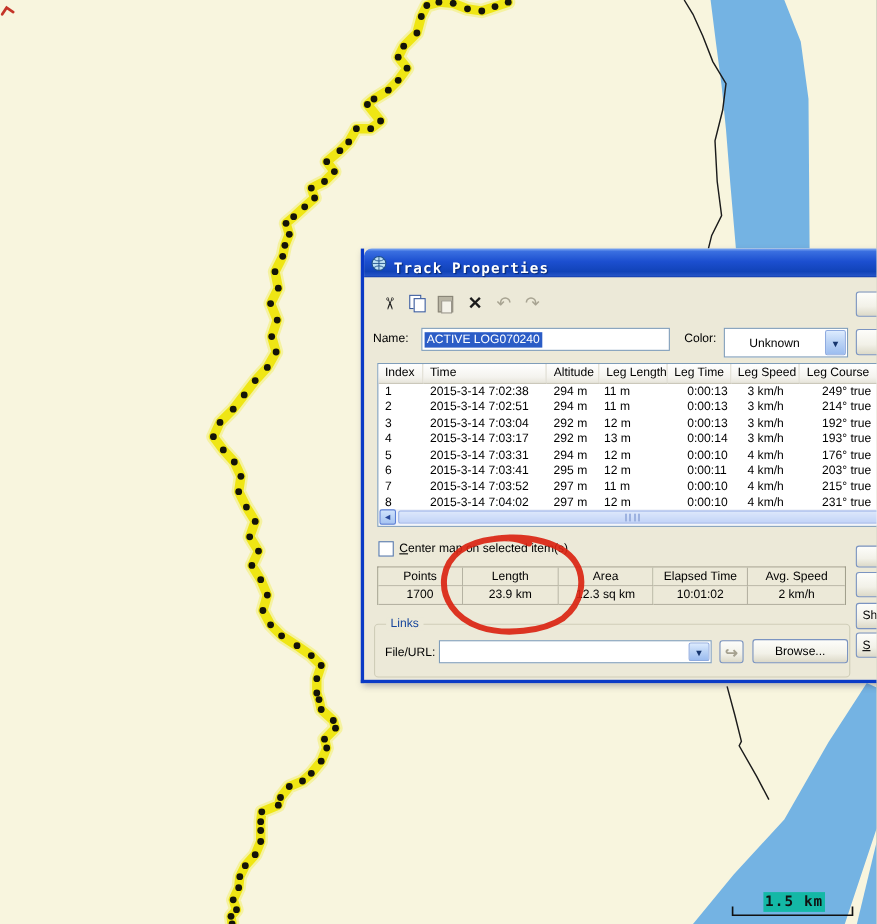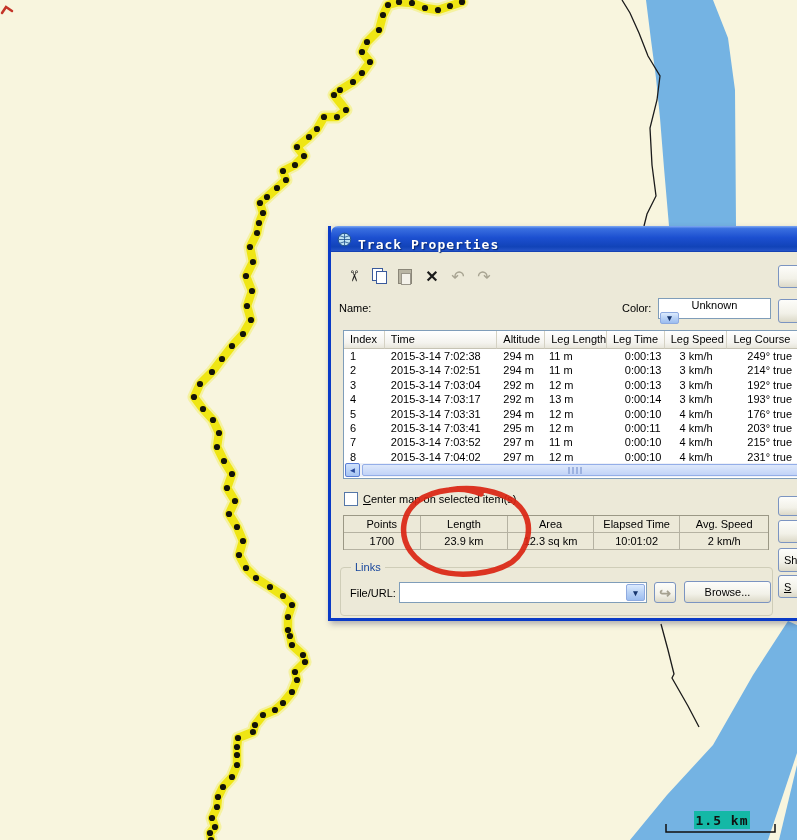--- a/index.html
+++ b/index.html
@@ -35,21 +35,21 @@
   .icon-copy::before{content:"";position:absolute;left:1px;top:1px;width:9px;height:11px;background:#fff;border:1px solid #3a5a9c;}
   .icon-copy::after{content:"";position:absolute;left:5px;top:4px;width:9px;height:11px;background:#fff;border:1px solid #3a5a9c;}
   .icon-paste::before{content:"";position:absolute;left:1px;top:2px;width:12px;height:13px;background:#b9b5a4;border:1px solid #8a8678;}
   .icon-paste::after{content:"";position:absolute;left:4px;top:6px;width:8px;height:10px;background:#f4f2ea;border:1px solid #9a968a;}
 
   
   .lbl-txt{position:absolute;white-space:nowrap;}
   .field{position:absolute;background:#fff;border:1px solid #7f9db9;box-sizing:border-box;display:flex;align-items:center;}
   #name-input{left:52px;top:46px;width:226px;height:21px;padding-left:2px;}
   .sel{background:#2b5cc6;color:#fff;padding:1px 2px;white-space:nowrap;}
-  #color-combo{left:327px;top:46px;width:113px;height:21px;flex-direction:column;}
+  #color-combo{left:327px;top:46px;width:113px;height:27px;}
   #color-combo .val{flex:1;text-align:center;}
   .arrowbtn{width:17px;align-self:stretch;margin:1px;border:1px solid #8fabe0;border-radius:2px;
       background:linear-gradient(180deg,#dcebfe,#bcd4f6 45%,#9cbdf0);display:flex;align-items:center;
       justify-content:center;font-size:9px;color:#16356e;font-weight:bold;}
 
   
   #pt-table{position:absolute;left:12px;top:78px;width:470px;height:149px;background:#fff;
       border:1px solid #7f9db9;box-sizing:border-box;overflow:hidden;}
   .thead{display:flex;height:18px;}
   .th{box-sizing:border-box;height:18px;line-height:17px;padding-left:6px;white-space:nowrap;overflow:hidden;
@@ -221,20 +221,23 @@
       <div class="toolbar">
           <span class="tbtn icon-cut">✂</span>
           <span class="tbtn icon-copy"></span>
           <span class="tbtn icon-paste dis"></span>
           <span class="tbtn icon-x">✕</span>
           <span class="tbtn icon-undo dis">↶</span>
           <span class="tbtn icon-redo dis">↷</span>
         </div>
 
       <span class="lbl-txt" style="left:8px;top:50px">Name:</span>
+      <div class="field" id="name-input">
+        <span class="sel">ACTIVE LOG070240</span>
+      </div>
 
       <span class="lbl-txt" style="left:291px;top:50px">Color:</span>
       <div class="field" id="color-combo">
         <span class="val">Unknown</span>
         <span class="arrowbtn">▾</span>
       </div>
 
       <div id="pt-table">
         <div class="thead">
             <div class="th" style="width: 41px;">Index</div>

